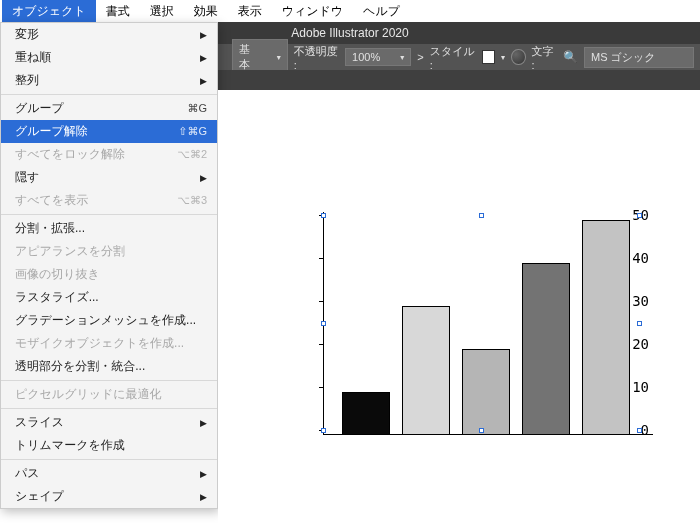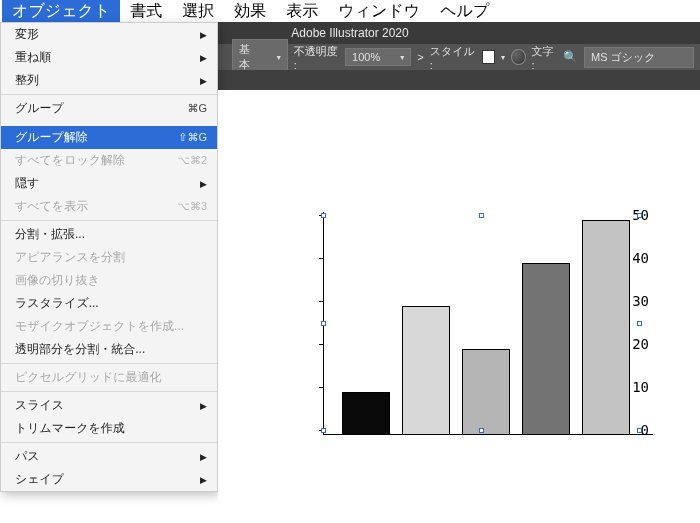--- a/index.html
+++ b/index.html
@@ -1,36 +1,36 @@
 <!DOCTYPE html>
 <html><head>
 <meta charset="utf-8">
 <style>
 * { margin: 0; padding: 0; box-sizing: border-box; font-family: "Hiragino Kaku Gothic Pro", "MS Gothic", sans-serif; }
 body { width: 700px; height: 523px; overflow: hidden; background: #fff; position: relative; }
 
-.menubar { height: 22px; background: #fff; display: flex; align-items: center; font-size: 16px; padding-left: 2px; }
+.menubar { height: 22px; background: #fff; display: flex; align-items: center; font-size: 12px; padding-left: 2px; }
 .menubar span { padding: 3px 10px; }
 .menubar .active { background: #2b6cd6; color: #fff; }
 
 .toolbar { position: absolute; top: 22px; left: 0; right: 0; height: 60px; background: #3a3a3a; color: #ddd; }
 .title-row { height: 22px; text-align: center; font-size: 12px; line-height: 22px; color: #e8e8e8; }
 .controls-row { height: 26px; background: #535353; display: flex; align-items: center; font-size: 11px; padding: 0 6px; gap: 6px; color: #e0e0e0; }
 .controls-row .box { background: #6a6a6a; padding: 2px 6px; border: 1px solid #777; display: flex; align-items: center; gap: 20px; }
 .caret { font-size: 8px; }
 .swatch { width: 14px; height: 14px; background: #fff; border: 1px solid #333; display: inline-block; }
 .globe { width: 16px; height: 16px; border-radius: 50%; border: 1px solid #888; display: inline-block; background: radial-gradient(circle at 30% 30%, #666, #333); }
 .mag { font-size: 12px; }
 
 .tab { position: absolute; top: 70px; left: 0; height: 20px; width: 100%; background: #3f3f3f; }
 
 .dropdown { position: absolute; top: 22px; left: 0; width: 218px; background: #f4f4f4; border: 1px solid #ccc; box-shadow: 2px 3px 10px rgba(0,0,0,.25); font-size: 12px; }
 .dropdown .item { display: flex; justify-content: space-between; align-items: center; padding: 3px 10px 3px 14px; color: #222; }
 .dropdown .item.disabled { color: #a8a8a8; gap: 12px; }
-.dropdown .item.highlight { background: #2b6cd6; color: #fff; margin-top: 6px; }
+.dropdown .item.highlight { background: #2b6cd6; color: #fff; }
 .dropdown .sep { height: 1px; background: #d8d8d8; margin: 2px 0; }
 .dropdown .sub::after { content: "▶"; font-size: 9px; color: inherit; }
 .dropdown .shortcut { font-size: 11px; opacity: .85; }
 
 .canvas { position: absolute; top: 90px; left: 218px; right: 0; bottom: 0; background: #fff; }
 .chart { position: absolute; left: 75px; top: 125px; width: 360px; height: 225px; }
 .ylabel { position: absolute; right: 4px; font-size: 14px; transform: translateY(-50%); font-family: "MS Gothic", monospace; }
 .axis-line { position: absolute; background: #000; }
 .yaxis-line { left: 30px; top: -3px; width: 1px; height: 223px; }
 .xaxis-line { left: 30px; bottom: 5px; height: 1px; width: 330px; }
@@ -117,20 +117,23 @@
     </div>
     <div class="item disabled">
       <span>アピアランスを分割</span>
     </div>
     <div class="item disabled">
       <span>画像の切り抜き</span>
     </div>
     <div class="item">
       <span>ラスタライズ...</span>
     </div>
+    <div class="item">
+      <span>グラデーションメッシュを作成...</span>
+    </div>
     <div class="item disabled">
       <span>モザイクオブジェクトを作成...</span>
     </div>
     <div class="item">
       <span>透明部分を分割・統合...</span>
     </div>
     <div class="sep"></div>
     <div class="item disabled">
       <span>ピクセルグリッドに最適化</span>
     </div>

